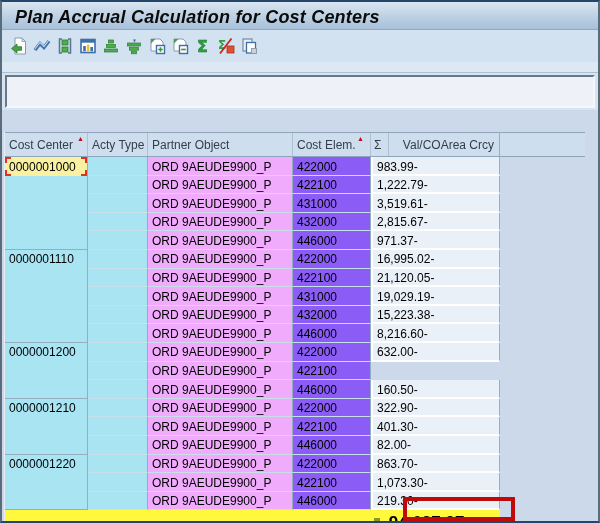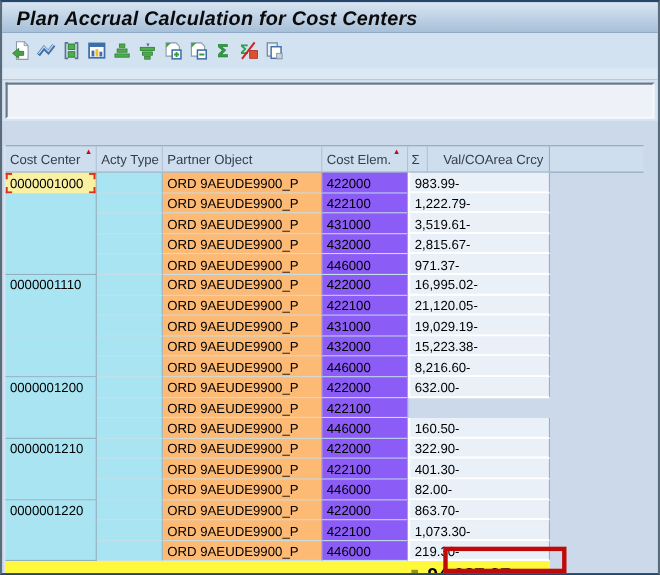--- a/index.html
+++ b/index.html
@@ -71,21 +71,21 @@
   .h-ce .sortmark{ right:6px; }
 
   .row{ display:flex; height:18.6px; }
   .cell{
     font-size:12px; color:#000; white-space:nowrap; overflow:hidden;
     padding:2.5px 3px 0 4px;
   }
   .cc{ width:83px; background:#A8E4F2; border-right:1px solid #93AEBE; position:relative; }
   .cc.group-end{ border-bottom:1px solid #93AEBE; }
   .at{ width:60px; background:#A8E4F2; border-right:1px solid #93AEBE; border-bottom:1px solid #C6DFE8; }
-  .po{ width:145px; background:#fdba74; border-right:1px solid #93AEBE; border-bottom:1px solid #C6DFE8; }
+  .po{ width:145px; background:#f0abfc; border-right:1px solid #93AEBE; border-bottom:1px solid #C6DFE8; }
   .ce{ width:78px; background:#8b5cf6; border-right:1px solid #93AEBE; border-bottom:1px solid #C6DFE8; }
   .val{
     width:129px; background:#EAF0F8; text-align:left;
     border-left:2px solid #FFFFFF; border-bottom:2px solid #FFFFFF;
     border-right:1px solid #9AAEC0; padding-right:8px;
   }
 
   
   .cc.selected{ background:#F9F0A2; }
   .cc .corner{ display:none; position:absolute; width:6px; height:6px; border:0 solid #E0301E; }

